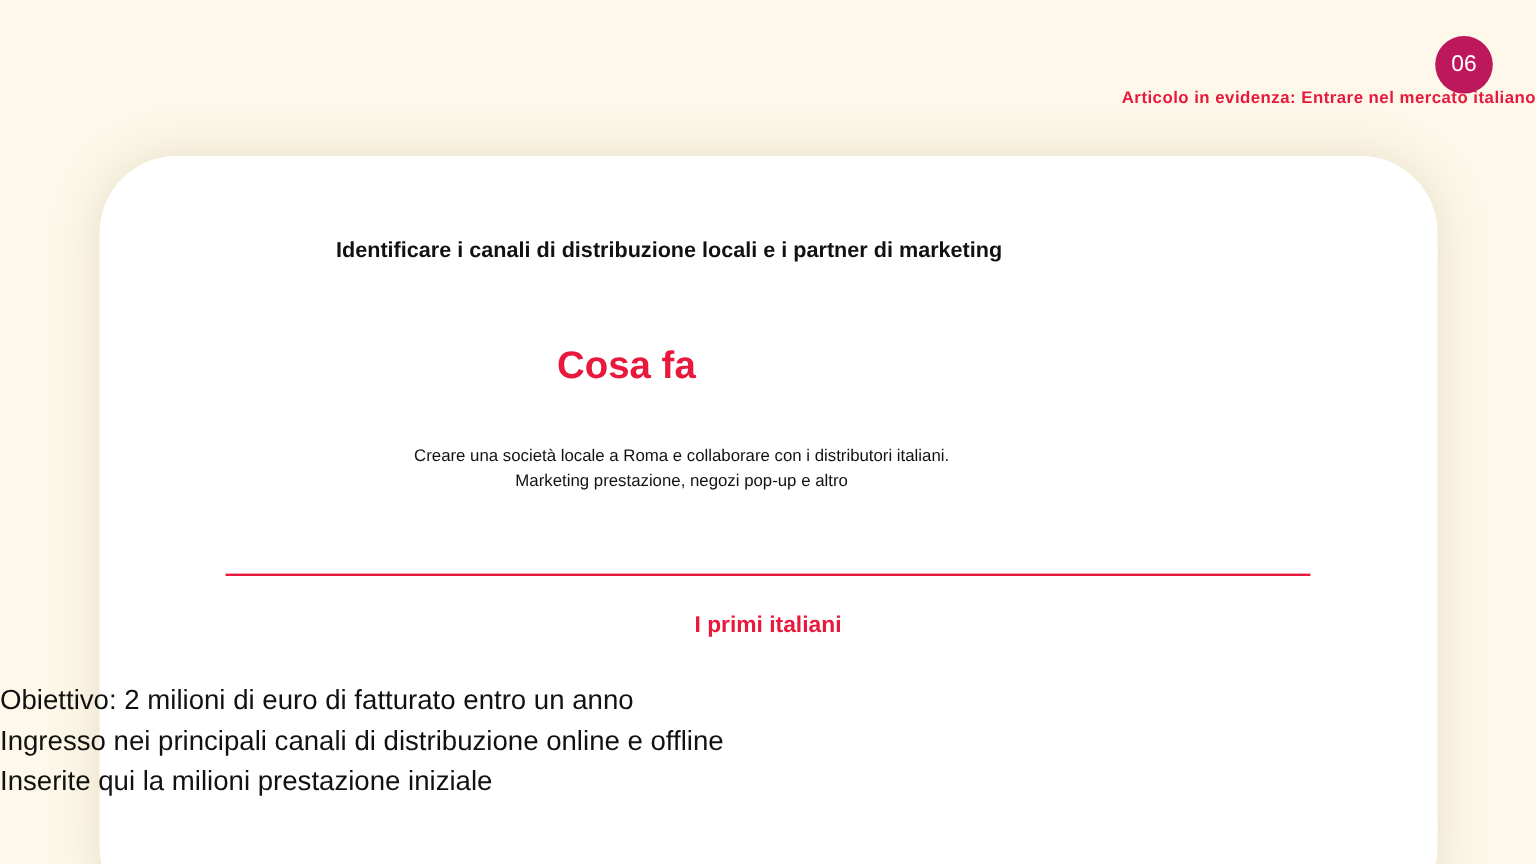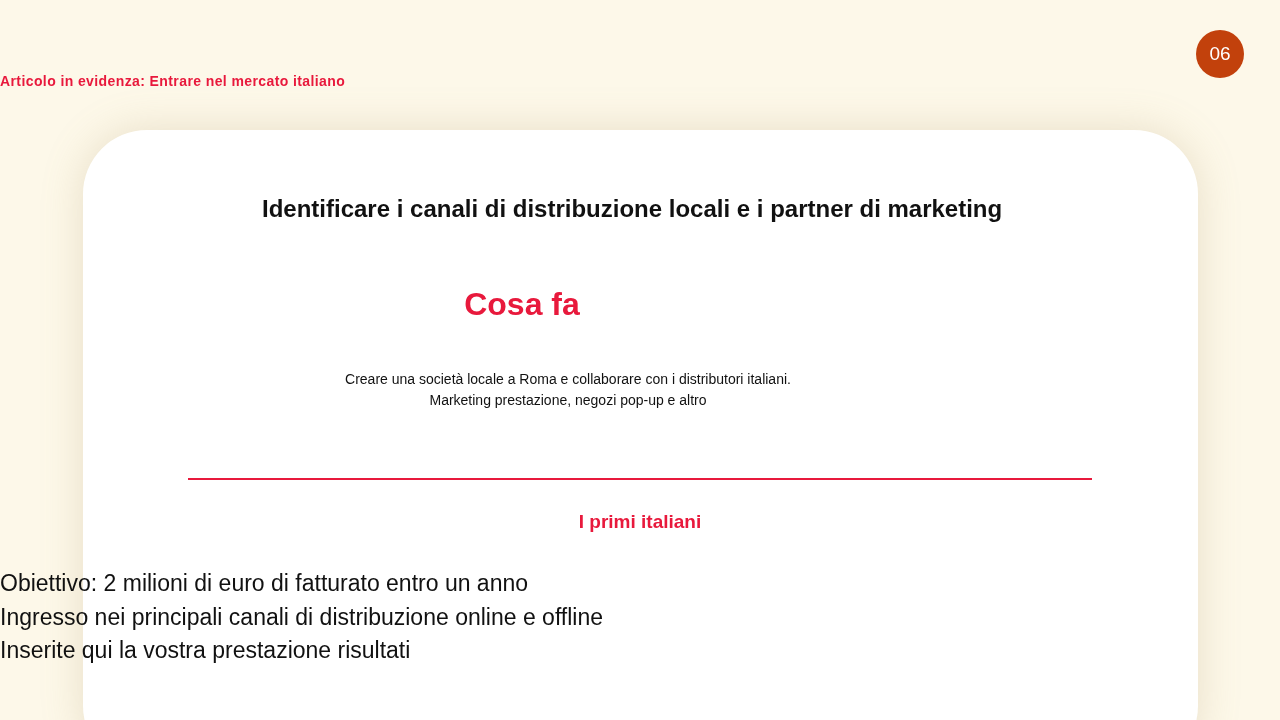--- a/index.html
+++ b/index.html
@@ -4,45 +4,45 @@
 <style>
   html, body { margin: 0; padding: 0; }
   body {
     width: 1280px; height: 720px; overflow: hidden;
     background: #fdf8e9;
     font-family: "Liberation Sans", "DejaVu Sans", sans-serif;
     position: relative;
   }
   .header-title {
     position: absolute; left: 0; width: 1280px; top: 73px;
-    text-align: left; font-size: 14px; font-weight: bold;
+    text-align: right; font-size: 14px; font-weight: bold;
     color: #e8193c; letter-spacing: 0.4px;
   }
   .page-badge {
     position: absolute; left: 1196px; top: 30px; width: 48px; height: 48px;
-    border-radius: 50%; background: #c2410c; color: #fff;
+    border-radius: 50%; background: #be185d; color: #fff;
     display: flex; align-items: center; justify-content: center;
     font-size: 19px;
   }
   .card {
     position: absolute; left: 83px; top: 130px; width: 1115px; height: 640px;
     background: #ffffff; border-radius: 64px;
     box-shadow: 0 0 40px rgba(170, 150, 100, 0.25);
   }
   .strategy-row {
     position: absolute; left: 248px; top: 178px; height: 61px;
     display: flex; align-items: center;
   }
   .strategy-pill {
     width: 201px; height: 61px; border-radius: 31px; background: #f7193a;
     color: #fff; font-weight: bold; font-size: 17px;
     display: flex; align-items: center; justify-content: center;
   }
   .strategy-text {
-    margin-left: 14px; font-weight: bold; font-size: 24px; color: #111;
+    margin-left: 32px; font-weight: bold; font-size: 18px; color: #111;
   }
   .section-title {
     position: absolute; left: 0; width: 1044px; top: 286px;
     text-align: center; font-size: 32px; font-weight: bold; color: #e8193c;
   }
   .desc {
     position: absolute; left: 0; width: 1136px; top: 369px;
     text-align: center; font-size: 14px; line-height: 20.5px; color: #111;
   }
   .divider {
@@ -78,14 +78,14 @@
   <div>Marketing prestazione, negozi pop-up e altro</div>
 </div>
 
 <div class="divider"></div>
 
 <div class="results-title">I primi italiani</div>
 
 <div class="results">
   <div>Obiettivo: 2 milioni di euro di fatturato entro un anno</div>
   <div>Ingresso nei principali canali di distribuzione online e offline</div>
-  <div>Inserite qui la vostra prestazione risultati</div>
+  <div>Inserite qui la milioni prestazione iniziale</div>
 </div>
 
 </body></html>

